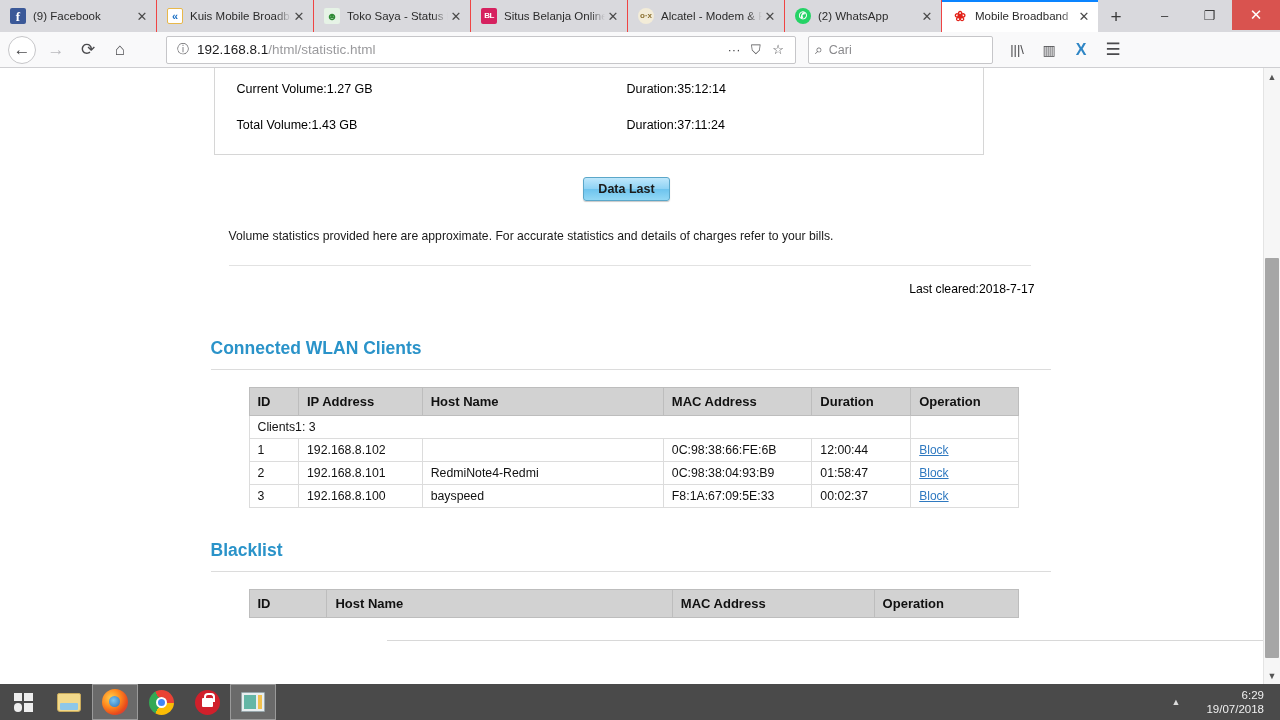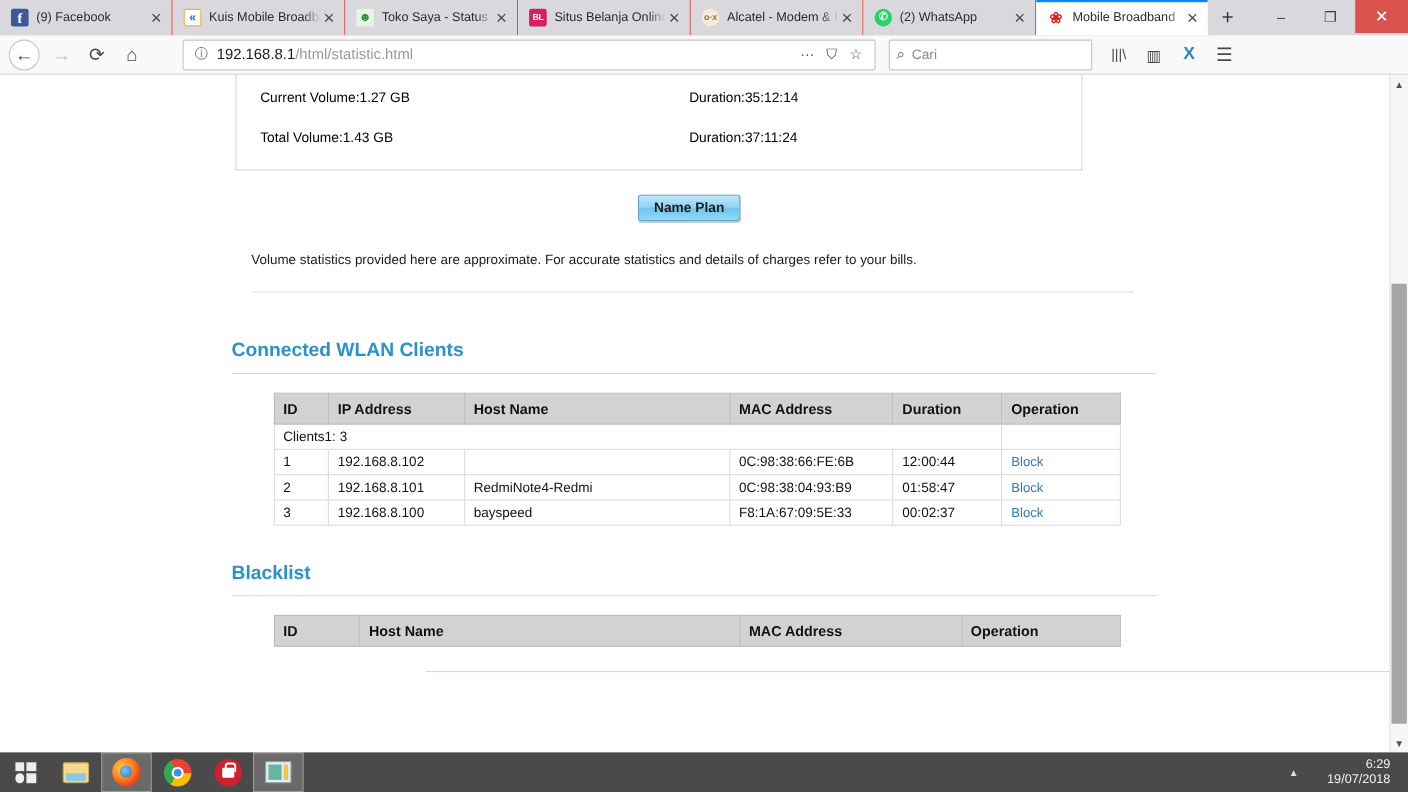--- a/index.html
+++ b/index.html
@@ -266,20 +266,21 @@
   table.huawei-table td {
     border: 1px solid #dcdcdc;
     padding: 4px 8px;
     height: 22px;
     color: #111;
   }
   td.clients-count { border-right: none; }
   td.clients-blank { border-left: none; }
   a.block-link {
     color: #2f79c0;
+    text-decoration: underline;
     font-size: 12px;
     cursor: pointer;
   }
 
   #blacklist-section { margin-top: 30px; }
 
   
   #page-footer {
     margin-top: 22px;
     border-top: 1px solid #d8d8d8;
@@ -443,27 +444,28 @@
             <span class="stat-vol">Current Volume:1.27 GB</span>
             <span class="stat-dur">Duration:35:12:14</span>
           </div>
           <div class="stat-row" style="margin-top:14px;">
             <span class="stat-vol">Total Volume:1.43 GB</span>
             <span class="stat-dur">Duration:37:11:24</span>
           </div>
         </div>
 
         <div id="dataplan-row">
-          <span class="btn-blue">Name Plan</span>
+          <span class="btn-blue">Data Last</span>
         </div>
 
         <div id="disclaimer">Volume statistics provided here are approximate. For accurate statistics and details of charges refer to your bills.</div>
 
         <hr id="hr1">
 
+        <div id="last-cleared">Last cleared:2018-7-17</div>
 
         <div style="margin-top:40px;">
           <div class="sect-title">Connected WLAN Clients</div>
           <hr class="sect-rule">
           <table class="huawei-table">
             <thead>
               <tr>
                 <th style="width:48px">ID</th>
                 <th style="width:120px">IP Address</th>
                 <th style="width:234px">Host Name</th>

